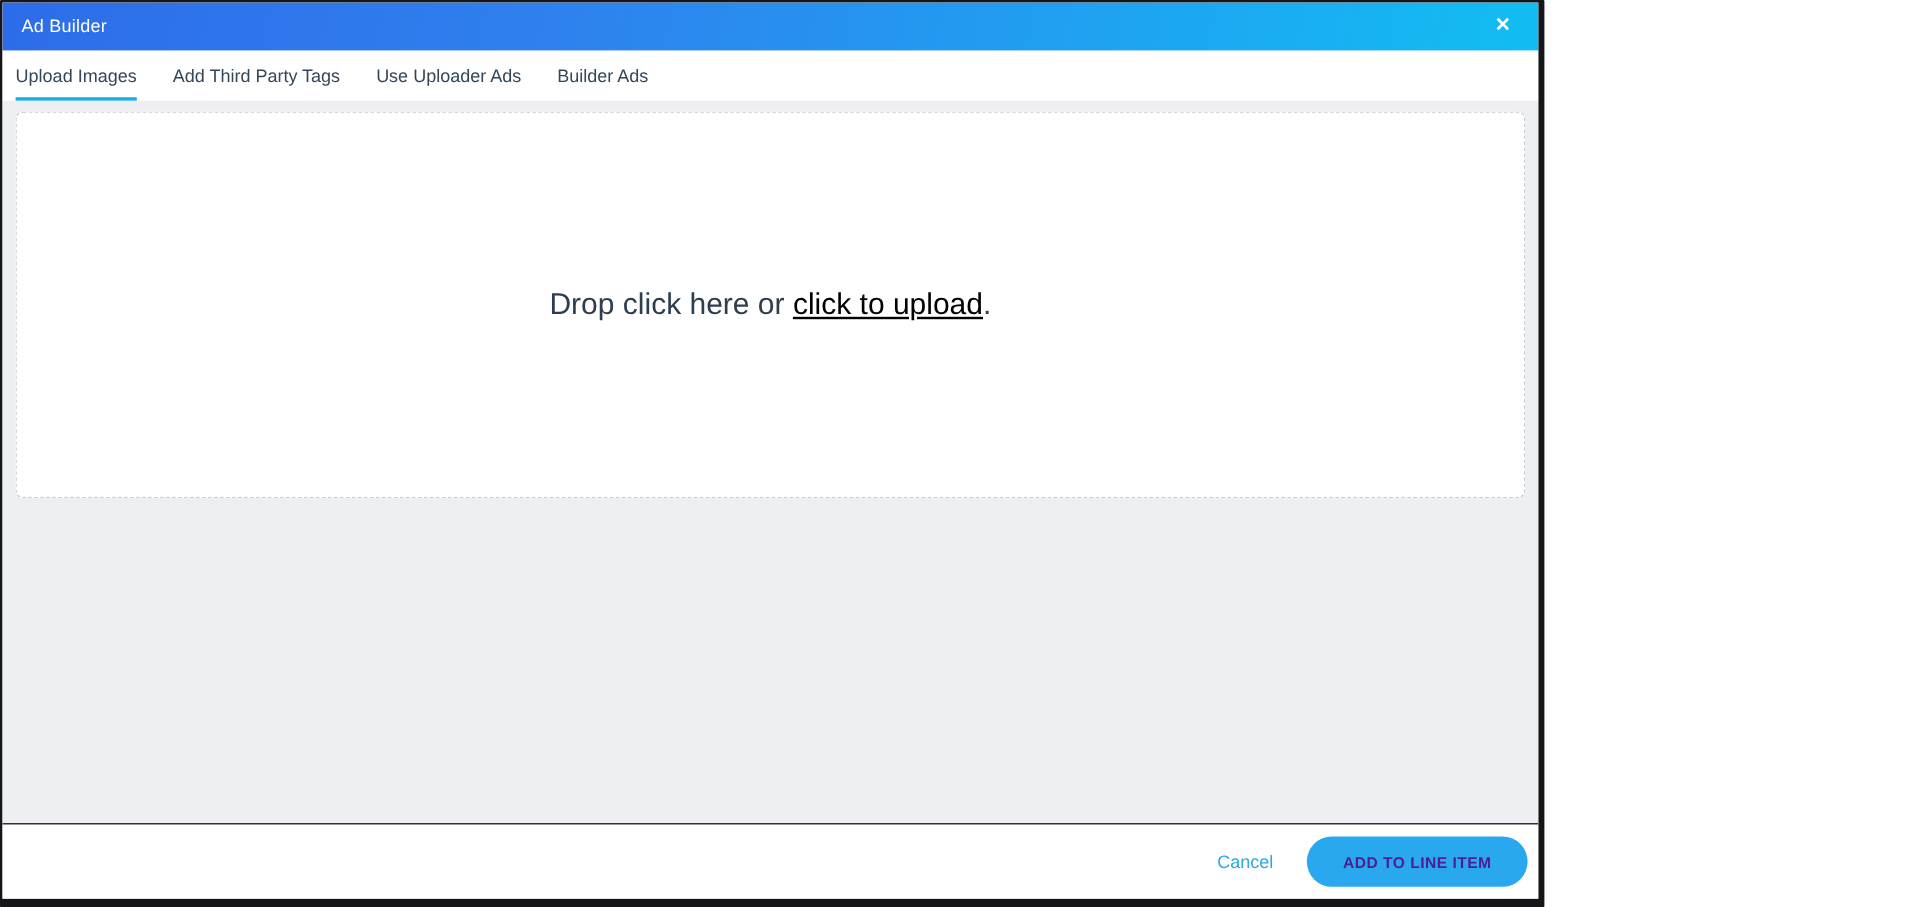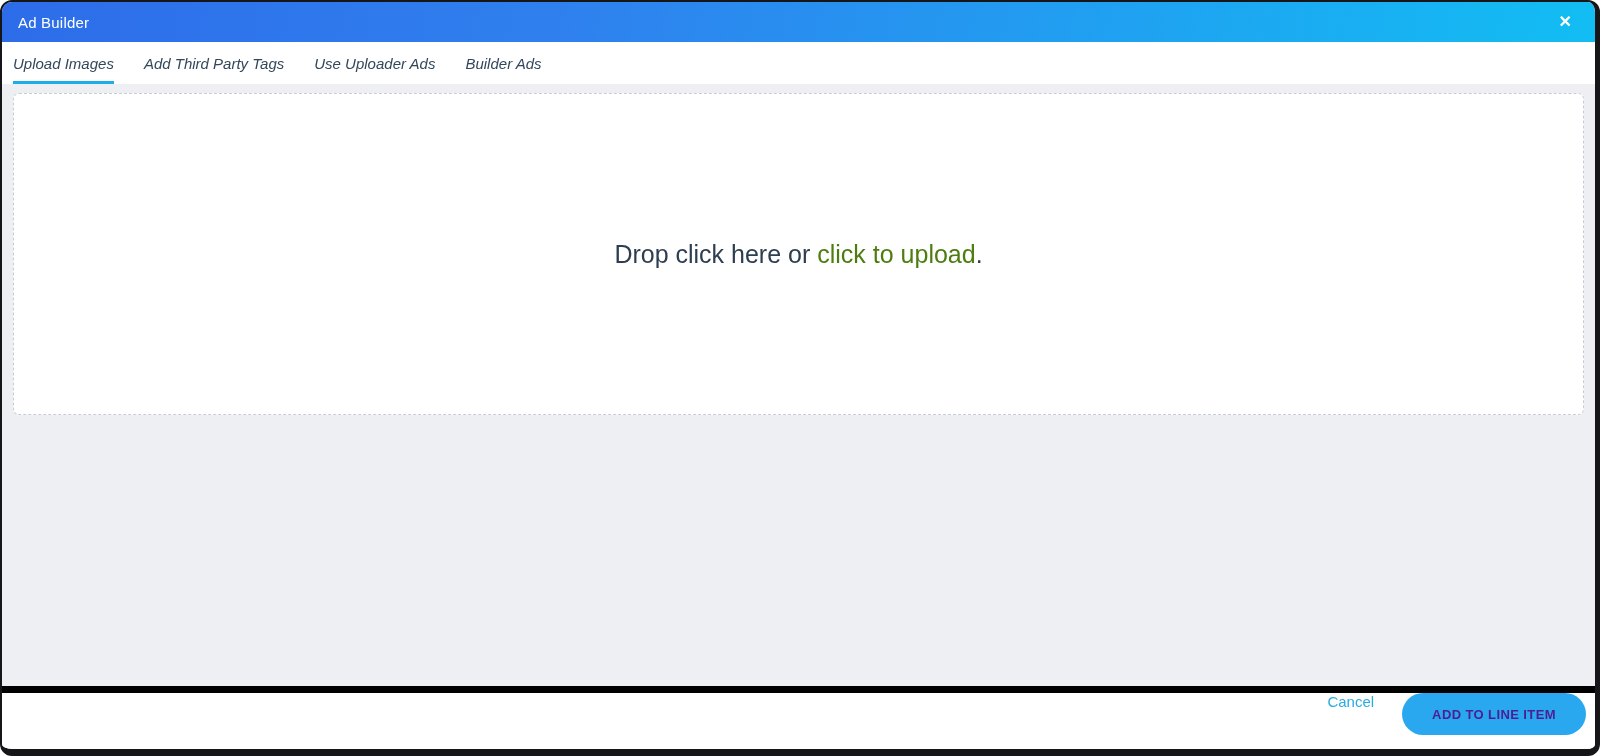--- a/index.html
+++ b/index.html
@@ -2,25 +2,25 @@
 <html><head>
 <meta charset="utf-8">
 <style>
   * { box-sizing: border-box; margin: 0; padding: 0; }
   html, body {
     width: 1600px; height: 756px;
     font-family: "Liberation Sans", sans-serif;
     background: #ffffff;
   }
   .screen {
-    width: 1600px; height: 756px;
+    width: 1287px; height: 756px;
     border-style: solid;
     border-color: #161618;
     border-width: 2px 5px 7px 2px;
-    border-radius: 12px;
+    border-radius: 1px;
     overflow: hidden;
     display: flex;
     flex-direction: column;
     background: #edeff2;
   }
   
   .modal-header {
     height: 40px;
     flex: 0 0 40px;
     background: linear-gradient(100deg, #2d6ce9 0%, #2f80ee 35%, #12bdf3 100%);
@@ -50,21 +50,20 @@
     padding: 4px;
   }
   
   .tab-bar {
     height: 42px;
     flex: 0 0 42px;
     background: #ffffff;
     display: flex;
     align-items: stretch;
     padding-left: 11px;
-    font-style: italic;
   }
   .tab {
     display: flex;
     align-items: center;
     font-size: 15px;
     color: #33475b;
     margin-right: 30px;
     border-bottom: 3px solid transparent;
     padding-top: 3px;
     cursor: pointer;
@@ -90,36 +89,37 @@
     align-items: center;
     justify-content: center;
     cursor: pointer;
   }
   .dropzone-headline {
     font-size: 25px;
     color: #2d3e50;
     font-weight: 400;
   }
   .dropzone-headline .upload-link {
-    color: #4d7c0f;
+    color: #000000;
     cursor: pointer;
+    text-decoration: underline;
   }
   .dropzone-subtext {
     margin-top: 9px;
     font-size: 14px;
     color: #33475b;
   }
   
   .modal-footer {
     height: 63px;
     flex: 0 0 63px;
     background: #ffffff;
-    border-top: 7px solid #000000;
+    border-top: 1px solid #000000;
     display: flex;
-    align-items: flex-start;
+    align-items: center;
     justify-content: flex-end;
     padding-right: 9px;
   }
   .cancel-link {
     color: #29abe2;
     font-size: 15px;
     margin-right: 28px;
     cursor: pointer;
     background: none;
     border: none;

